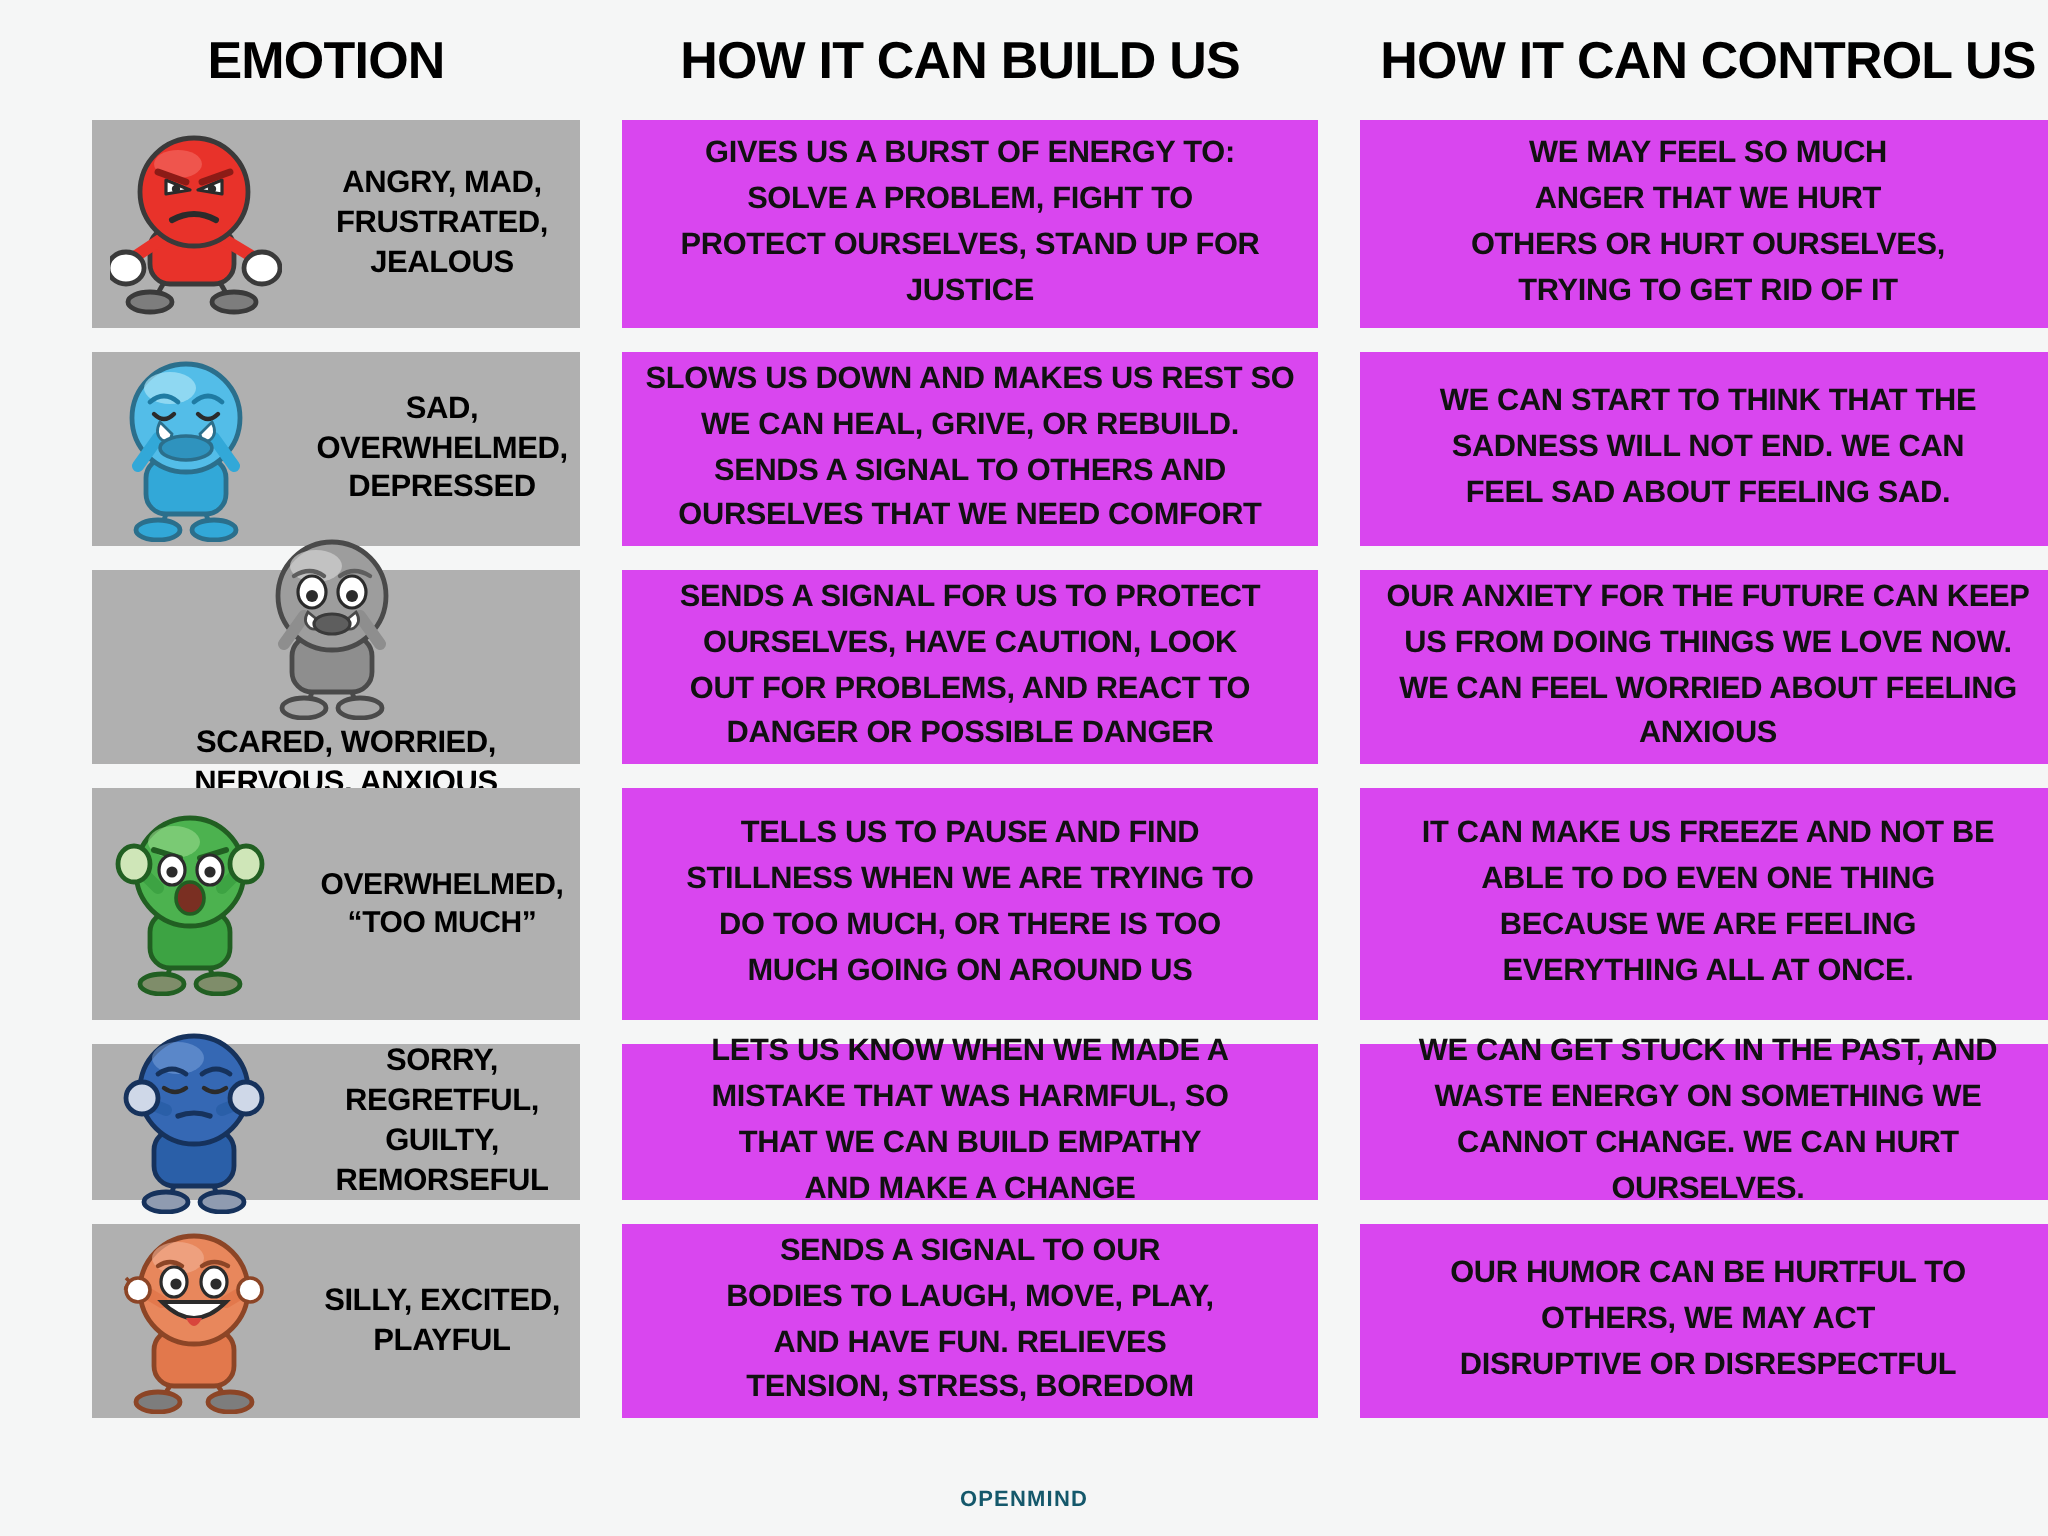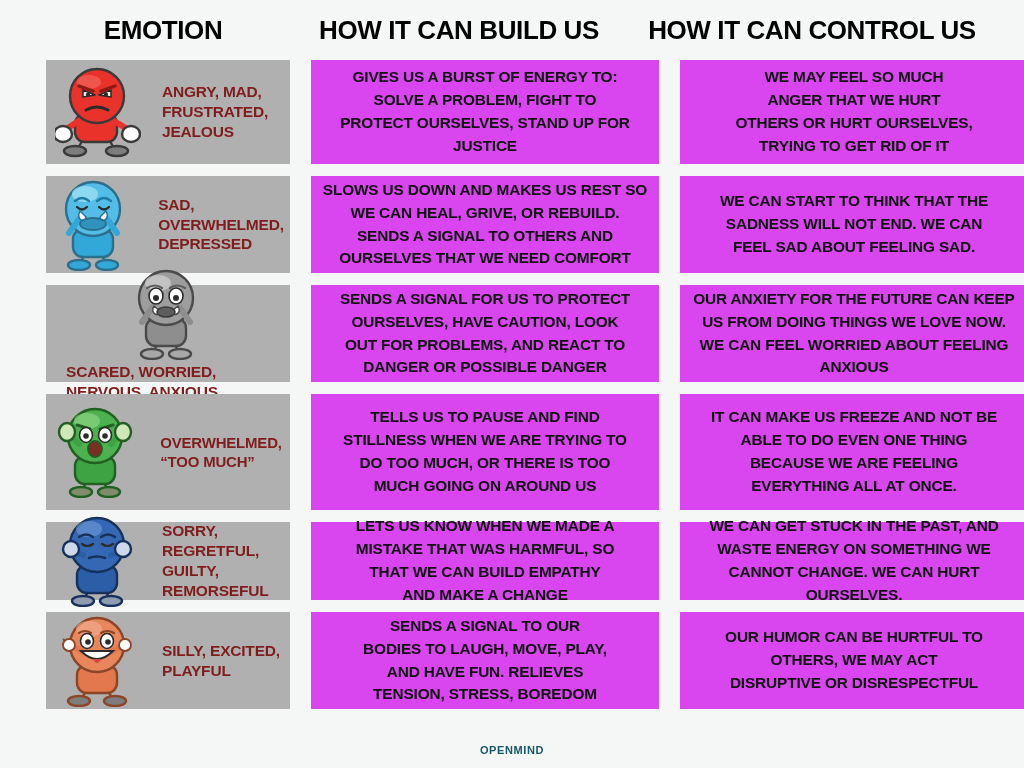--- a/index.html
+++ b/index.html
@@ -8,20 +8,21 @@
     background: #f5f6f6;
     font-family: "Liberation Sans", sans-serif;
     overflow: hidden;
   }
   #sheet { position: relative; width: 1024px; height: 768px; }
 
   
   .headers {
     display: grid;
     grid-template-columns: 244px 348px 348px;
+    column-gap: 21px;
     padding: 0 0 0 46px;
     height: 60px;
     align-items: center;
   }
   .col-head {
     text-align: center;
     font-weight: bold;
     font-size: 26px;
     letter-spacing: -0.4px;
     color: #000;
@@ -51,25 +52,25 @@
     padding: 4px 6px 4px 4px;
   }
   .char-wrap {
     width: 96px; height: 100%;
     display: flex; align-items: center; justify-content: center;
     flex: 0 0 96px;
   }
   .char-wrap svg { display: block; }
   .emotion-label {
     flex: 1;
-    text-align: left;
+    text-align: center;
     font-weight: bold;
     font-size: 15.5px;
     line-height: 1.28;
-    color: #7f1d1d;
+    color: #000000;
     letter-spacing: -0.2px;
     padding-right: 4px;
     margin-left: 16px;
   }
   .emotion-label.wide { font-size: 15px; }
   .text-cell {
     background: #d946ef;
     text-align: center;
     font-weight: bold;
     font-size: 15.4px;

